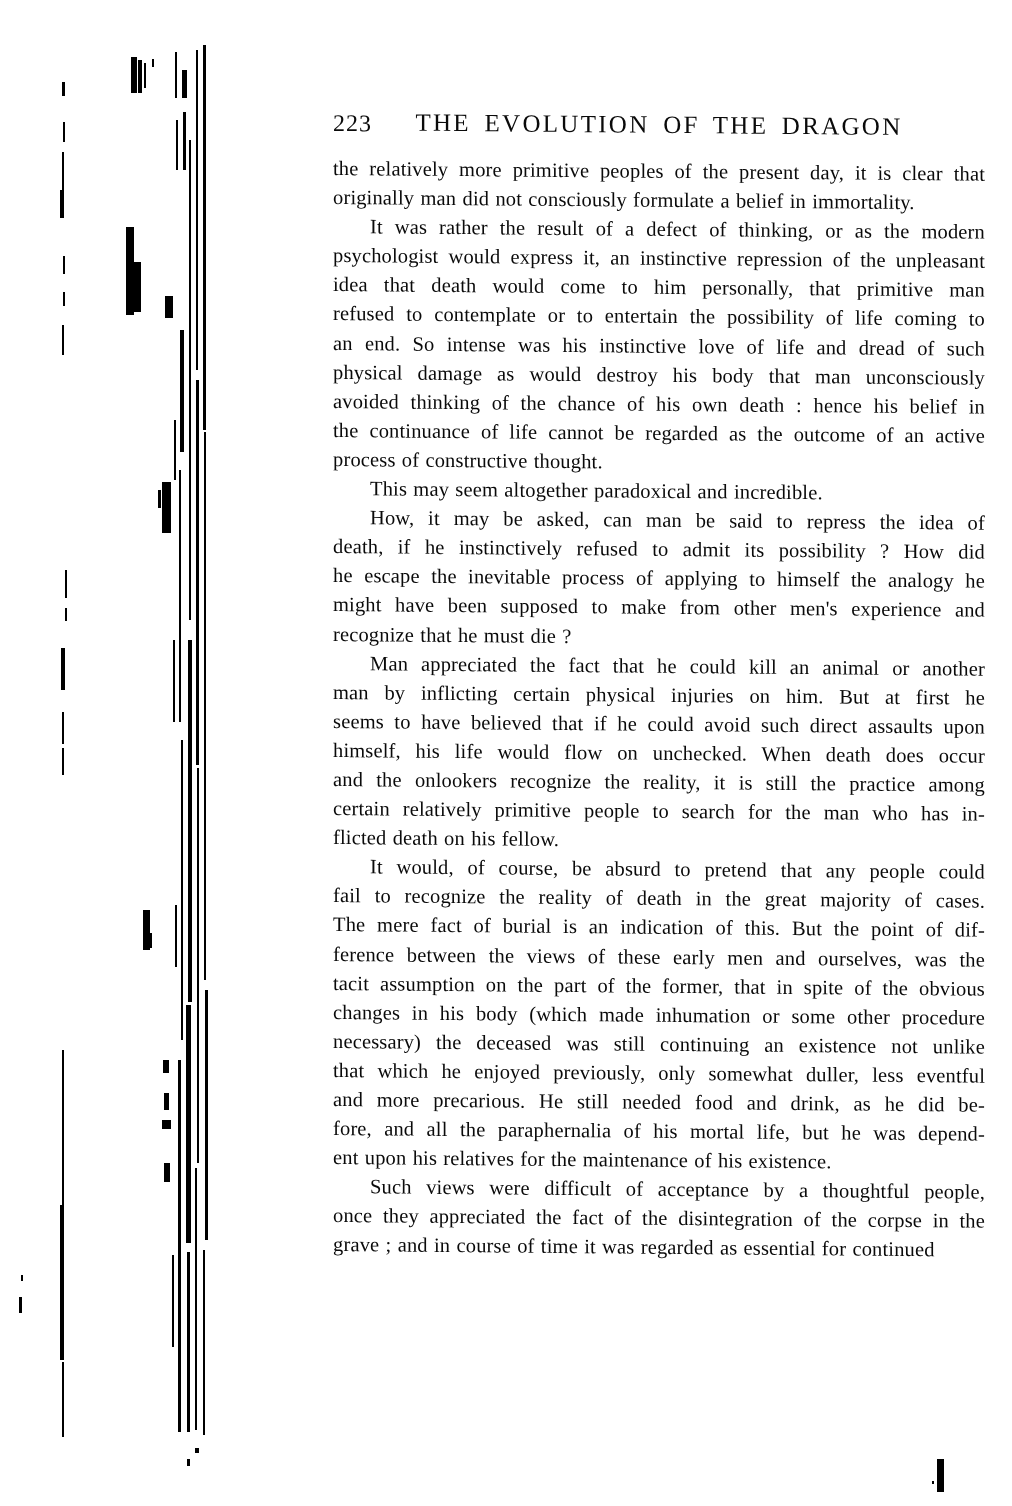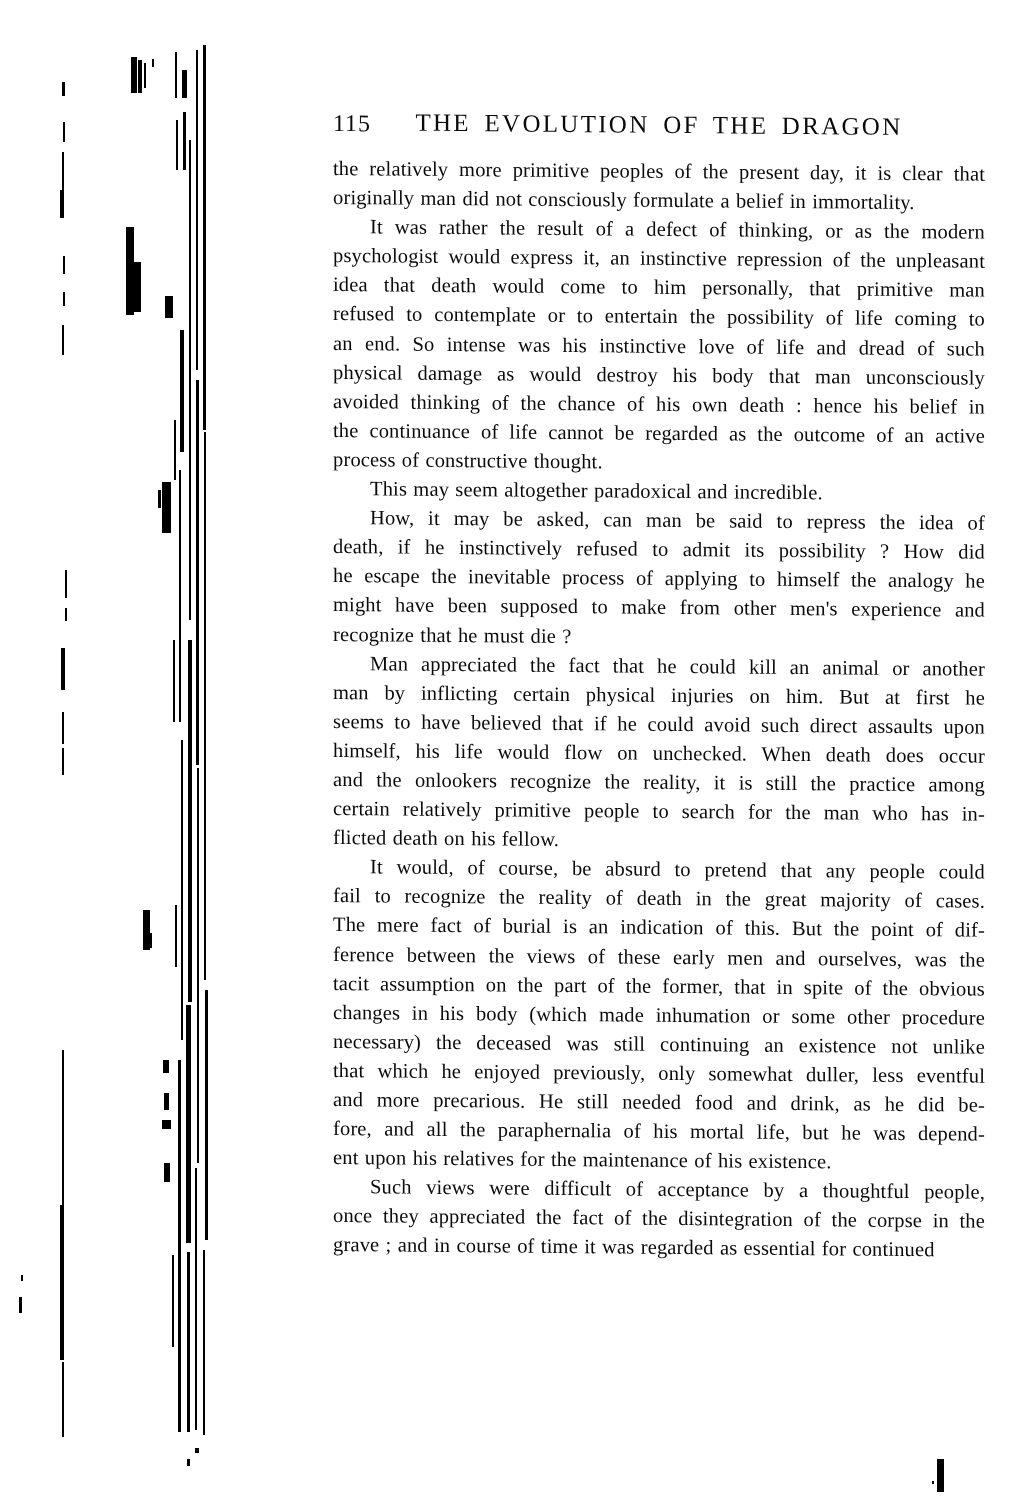--- a/index.html
+++ b/index.html
@@ -137,21 +137,21 @@
       <div class="bar" style="left: 21px; top: 1275px; width: 2px; height: 6px; background: rgb(0, 0, 0);"></div>
       <div class="bar" style="left: 19px; top: 1297px; width: 3px; height: 16px; background: rgb(0, 0, 0);"></div>
       <div class="bar" style="left: 195px; top: 1448px; width: 4px; height: 5px; background: rgb(0, 0, 0);"></div>
       <div class="bar" style="left: 187px; top: 1459px; width: 3px; height: 7px; background: rgb(0, 0, 0);"></div>
       <div class="bar" style="left: 937px; top: 1459px; width: 7px; height: 33px; background: rgb(0, 0, 0);"></div>
       <div class="bar" style="left: 932px; top: 1481px; width: 2px; height: 3px; background: rgb(0, 0, 0);"></div>
     </div>
 
   <div id="content">
     <div class="running-head">
-      <span class="page-number">115</span>
+      <span class="page-number">223</span>
       <div class="book-title">THE EVOLUTION OF THE DRAGON</div>
     </div>
     <div class="body-text">
         <div class="para">
           <div class="line">the relatively more primitive peoples of the present day, it is clear that</div>
           <div class="line para-last">originally man did not consciously formulate a belief in immortality.</div>
         </div>
         <div class="para">
           <div class="line indent">It was rather the result of a defect of thinking, or as the modern</div>
           <div class="line">psychologist would express it, an instinctive repression of the unpleasant</div>

